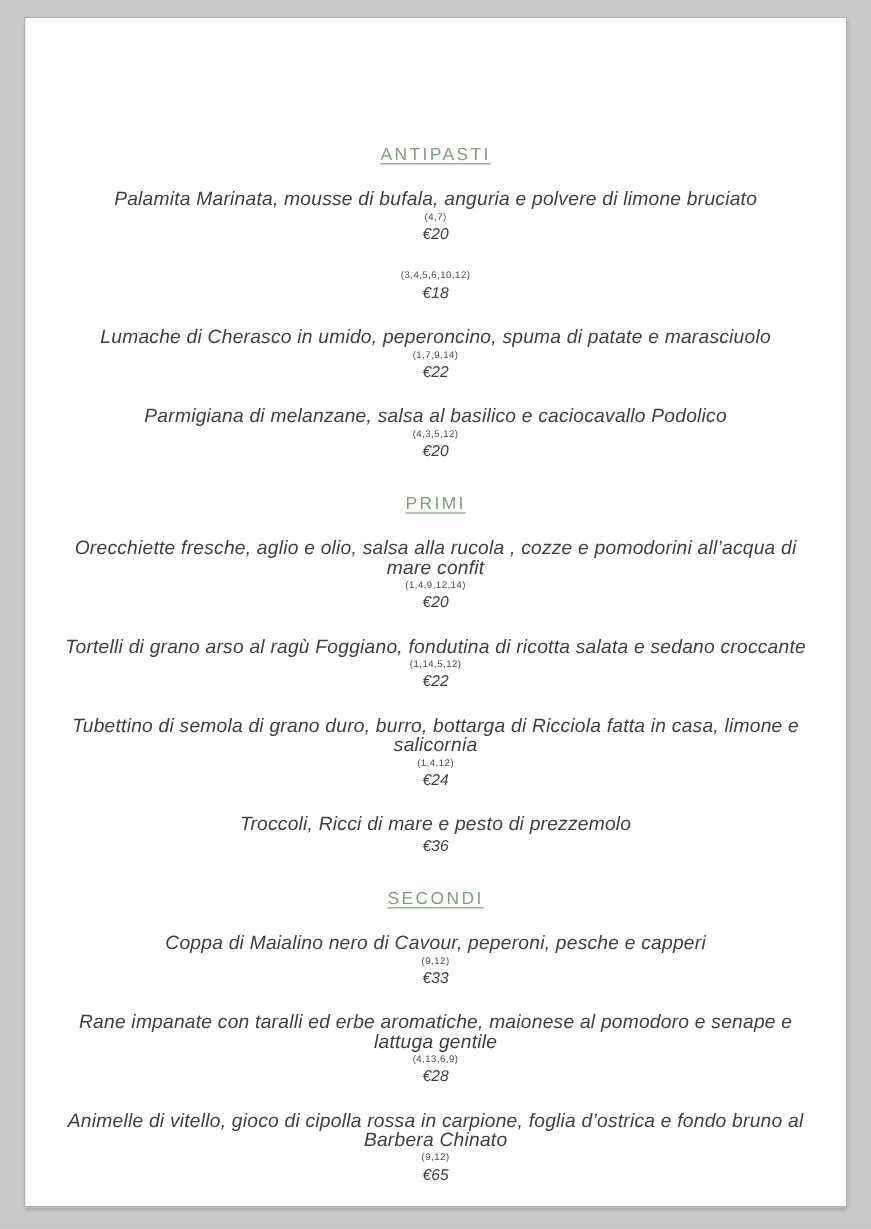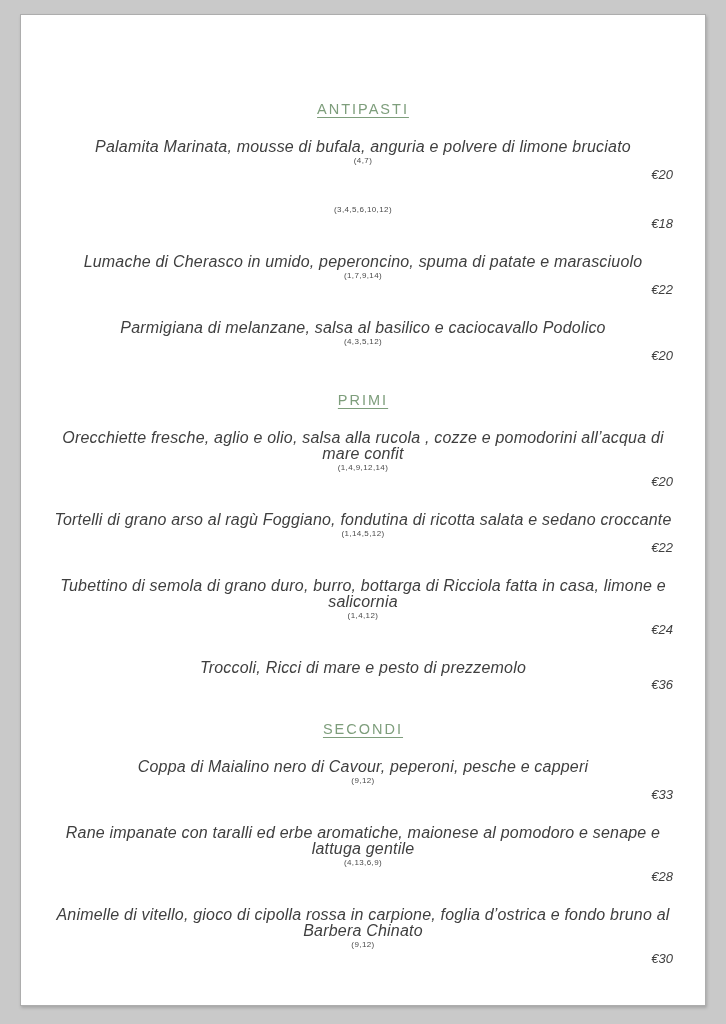--- a/index.html
+++ b/index.html
@@ -22,21 +22,21 @@
     height: 1024px;
     background: var(--bg);
     padding: 14px 20px 18px 20px;
   }
   .page {
     width: 100%;
     height: 100%;
     background: var(--page);
     border: 1px solid #adadad;
     box-shadow: 1px 2px 3px rgba(0,0,0,0.18);
-    padding-top: 80px;
+    padding-top: 100px;
     text-align: center;
     overflow: hidden;
   }
   .section { margin-bottom: 6px; }
   .section-title {
     display: inline-block;
     color: var(--heading);
     font-size: 14.5px;
     font-weight: 400;
     letter-spacing: 2px;
@@ -62,21 +62,20 @@
     color: var(--muted);
     letter-spacing: 0.4px;
     margin-top: 1px;
   }
   .item-price {
     font-style: italic;
     font-size: 13px;
     line-height: 15px;
     color: var(--text);
     margin-top: 1px;
-    text-align: right;
   }
 </style>
 </head>
 <body>
 
 <div class="canvas">
   <div class="page">
 
     <div class="section">
       <div class="section-title">ANTIPASTI</div>
@@ -137,19 +136,19 @@
           <div class="item-price">€33</div>
         </div>
         <div class="item">
           <div class="item-name">Rane impanate con taralli ed erbe aromatiche, maionese al pomodoro e senape e lattuga gentile</div>
           <div class="item-allergens">(4,13,6,9)</div>
           <div class="item-price">€28</div>
         </div>
         <div class="item">
           <div class="item-name">Animelle di vitello, gioco di cipolla rossa in carpione, foglia d’ostrica e fondo bruno al Barbera Chinato</div>
           <div class="item-allergens">(9,12)</div>
-          <div class="item-price">€30</div>
+          <div class="item-price">€65</div>
         </div>
       </div>
     </div>
 
   </div>
 </div>
 
 </body></html>

